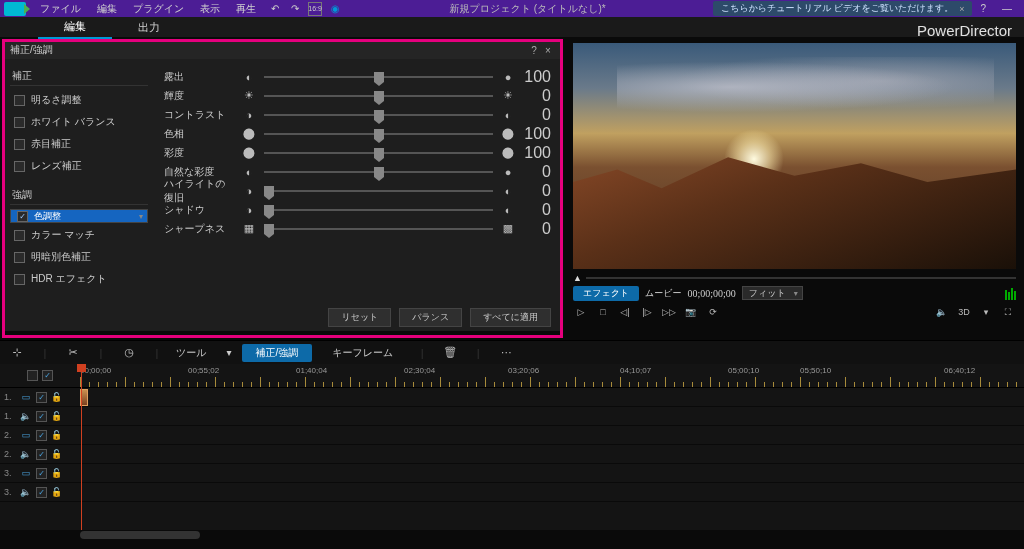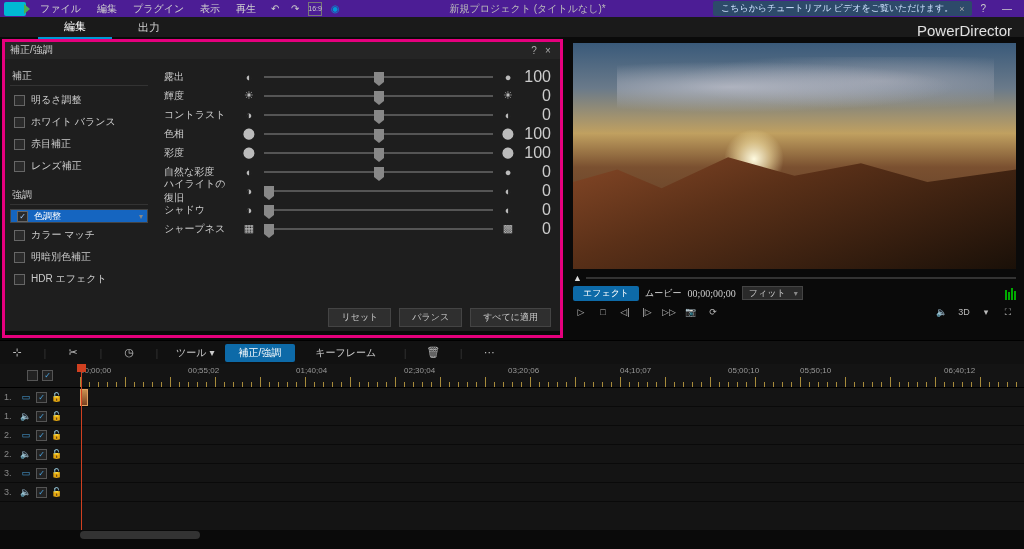--- a/index.html
+++ b/index.html
@@ -68,21 +68,21 @@
   .audio-bars { margin-left:auto; display:flex; gap:1px; align-items:flex-end; height:14px; }
   .audio-bars span{ width:2px; background:#0a0;}
   .p-ctrl2 { display:flex; align-items:center; gap:6px; height:20px; padding-top:2px; }
   .pcbtn { width:16px; height:14px; display:flex; align-items:center; justify-content:center; color:#bbb; font-size:9px; cursor:pointer; }
   .p-ctrl2 .sp { flex:1; }
 
   
   .tl-toolbar { height:24px; background:#111; display:flex; align-items:center; padding:0 8px; gap:10px; border-top:1px solid #000; }
   .tbtn { color:#bbb; font-size:11px; width:18px; text-align:center; cursor:pointer; }
   .tbtn.sep { color:#333; }
-  .tool-label { display:flex; align-items:center; gap:3px; font-size:10px; color:#ccc; }
+  .tool-label { display:flex; align-items:center; gap:20px; font-size:10px; color:#ccc; }
   .act-btn { background:#0d6aa8; color:#fff; font-size:10px; padding:2px 14px; border-radius:2px; }
   .kf-btn { font-size:10px; color:#ccc; padding:2px 10px; }
 
   
   .timeline { height:176px; background:#141414; display:flex; position:relative; }
   .tl-left { width:80px; background:#141414; }
   .tl-head-left { height:24px; display:flex; align-items:center; justify-content:center; gap:4px; border-bottom:1px solid #000;}
   .chkbox { width:11px; height:11px; border:1px solid #555; background:#222; display:flex;align-items:center;justify-content:center;font-size:8px;color:#4aa3df;}
   .track-head { height:19px; display:flex; align-items:center; gap:4px; padding:0 4px; border-bottom:1px solid #0a0a0a; }
   .track-head .num { font-size:9px; color:#888; width:12px; }

